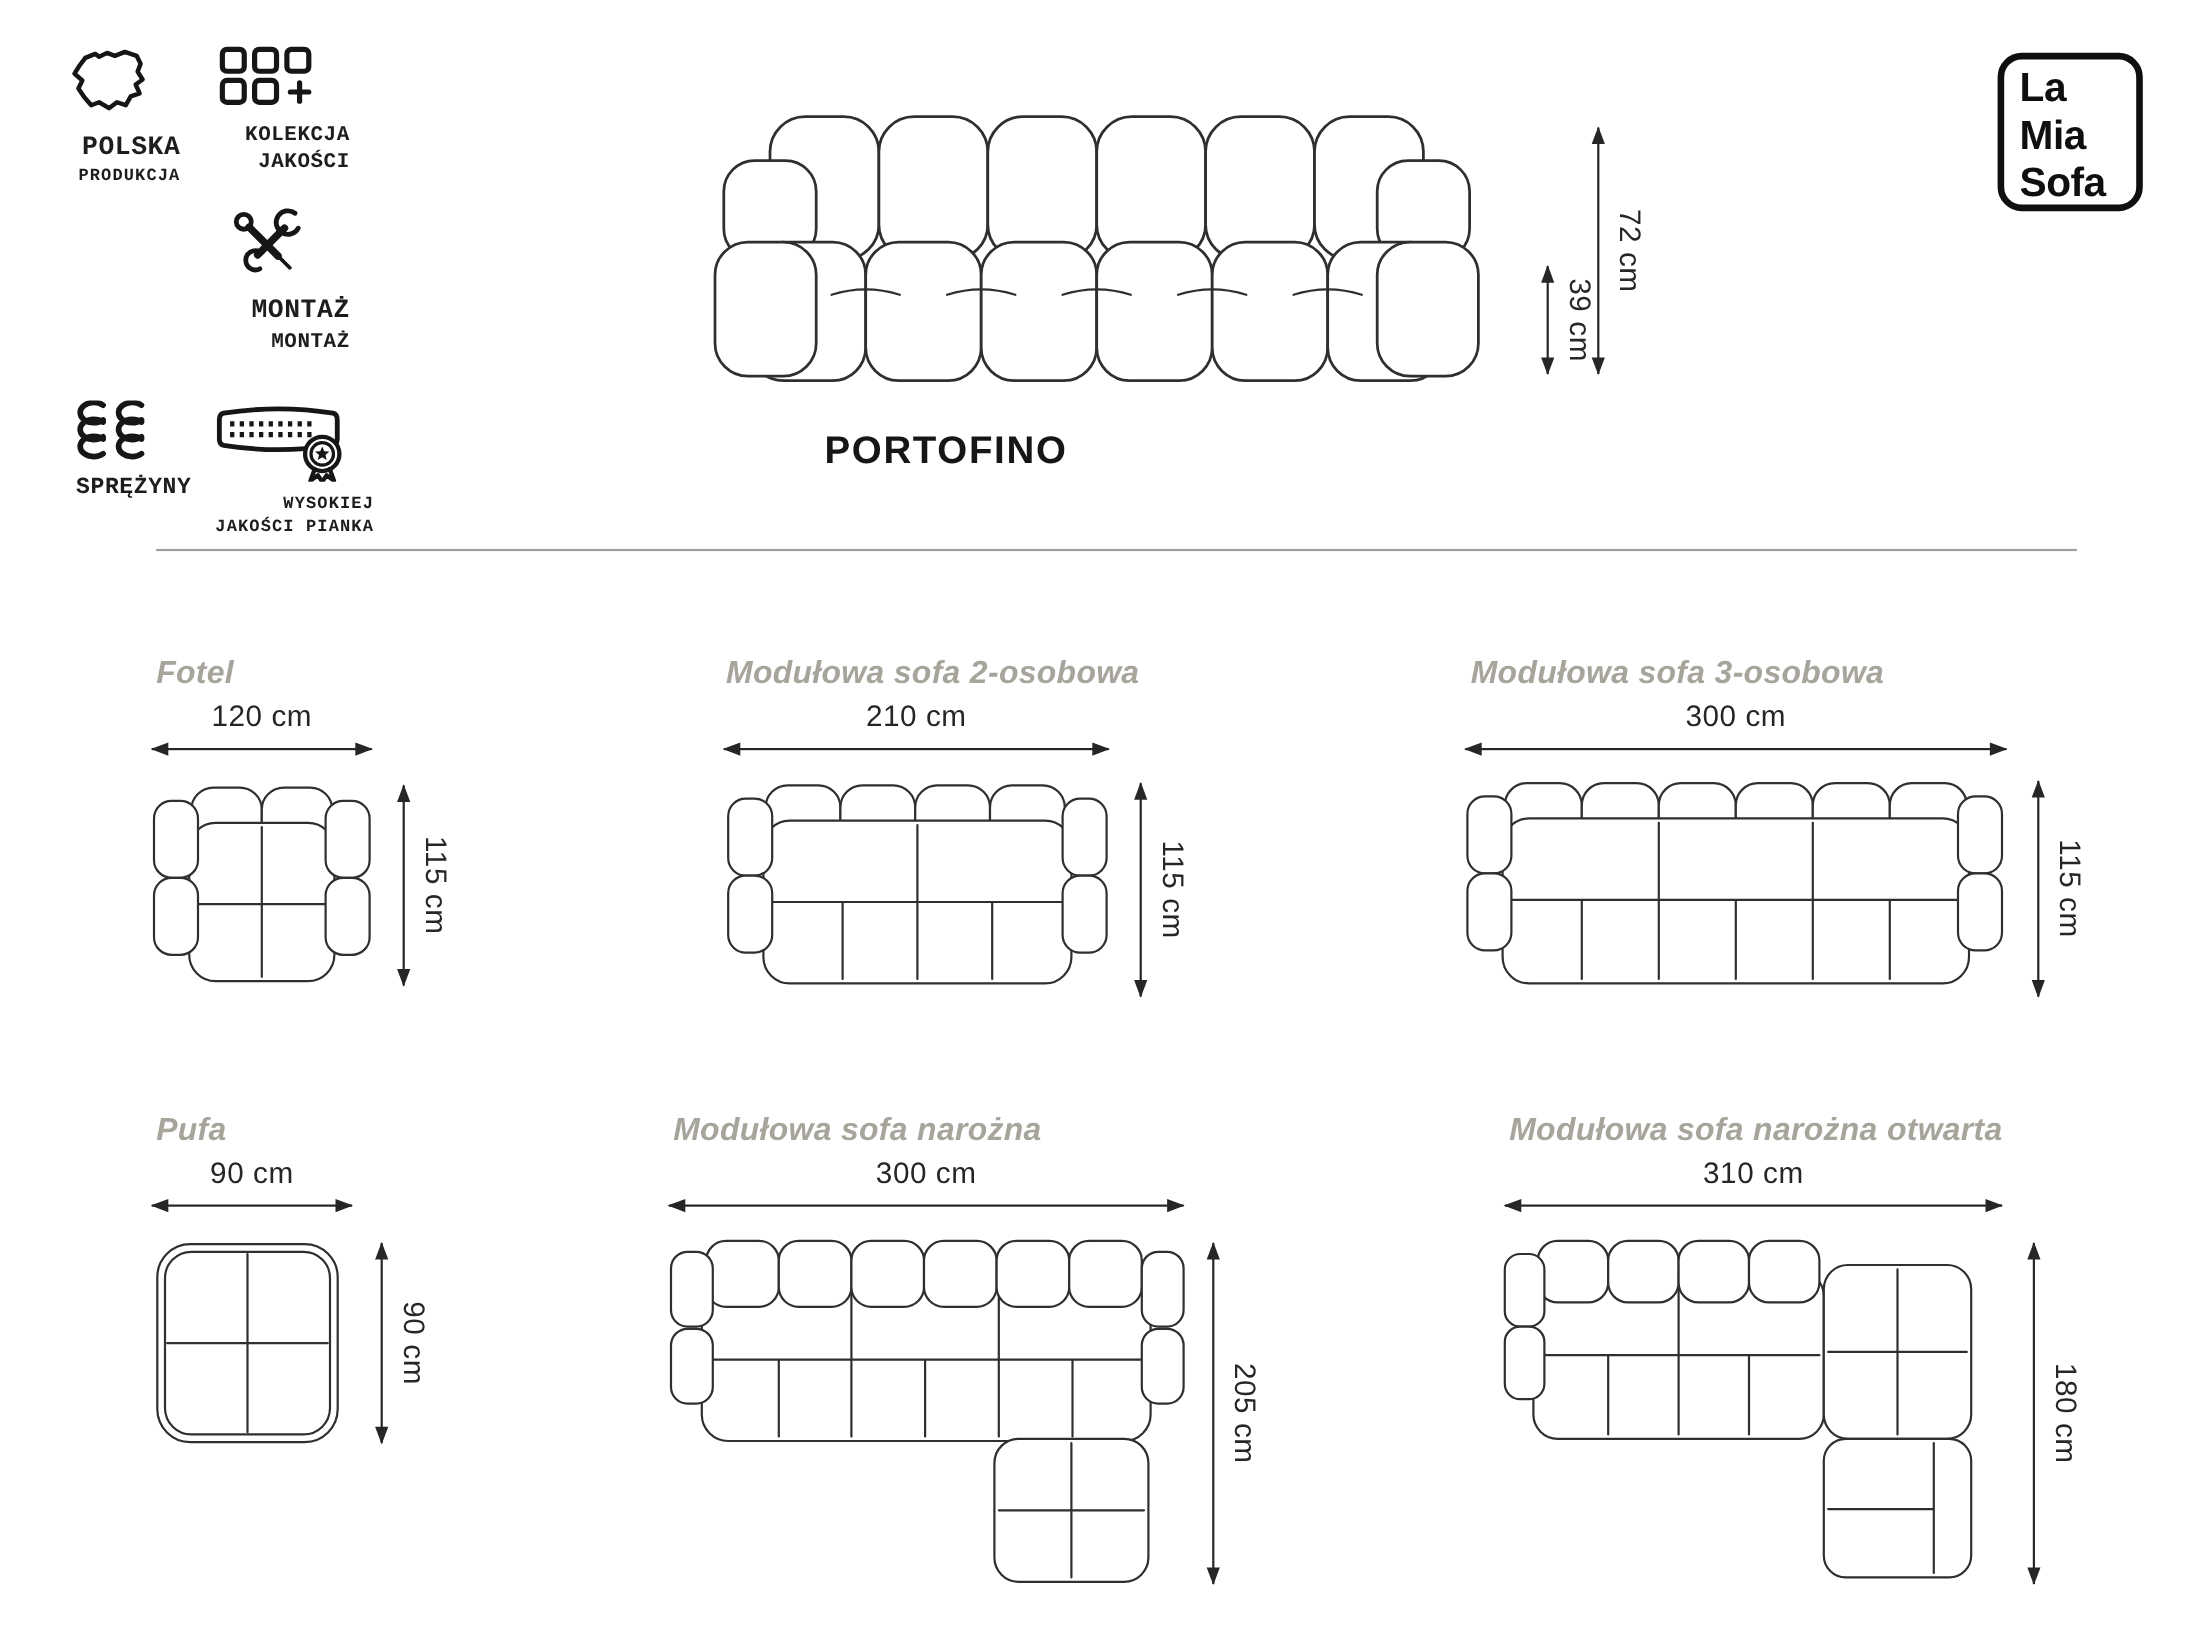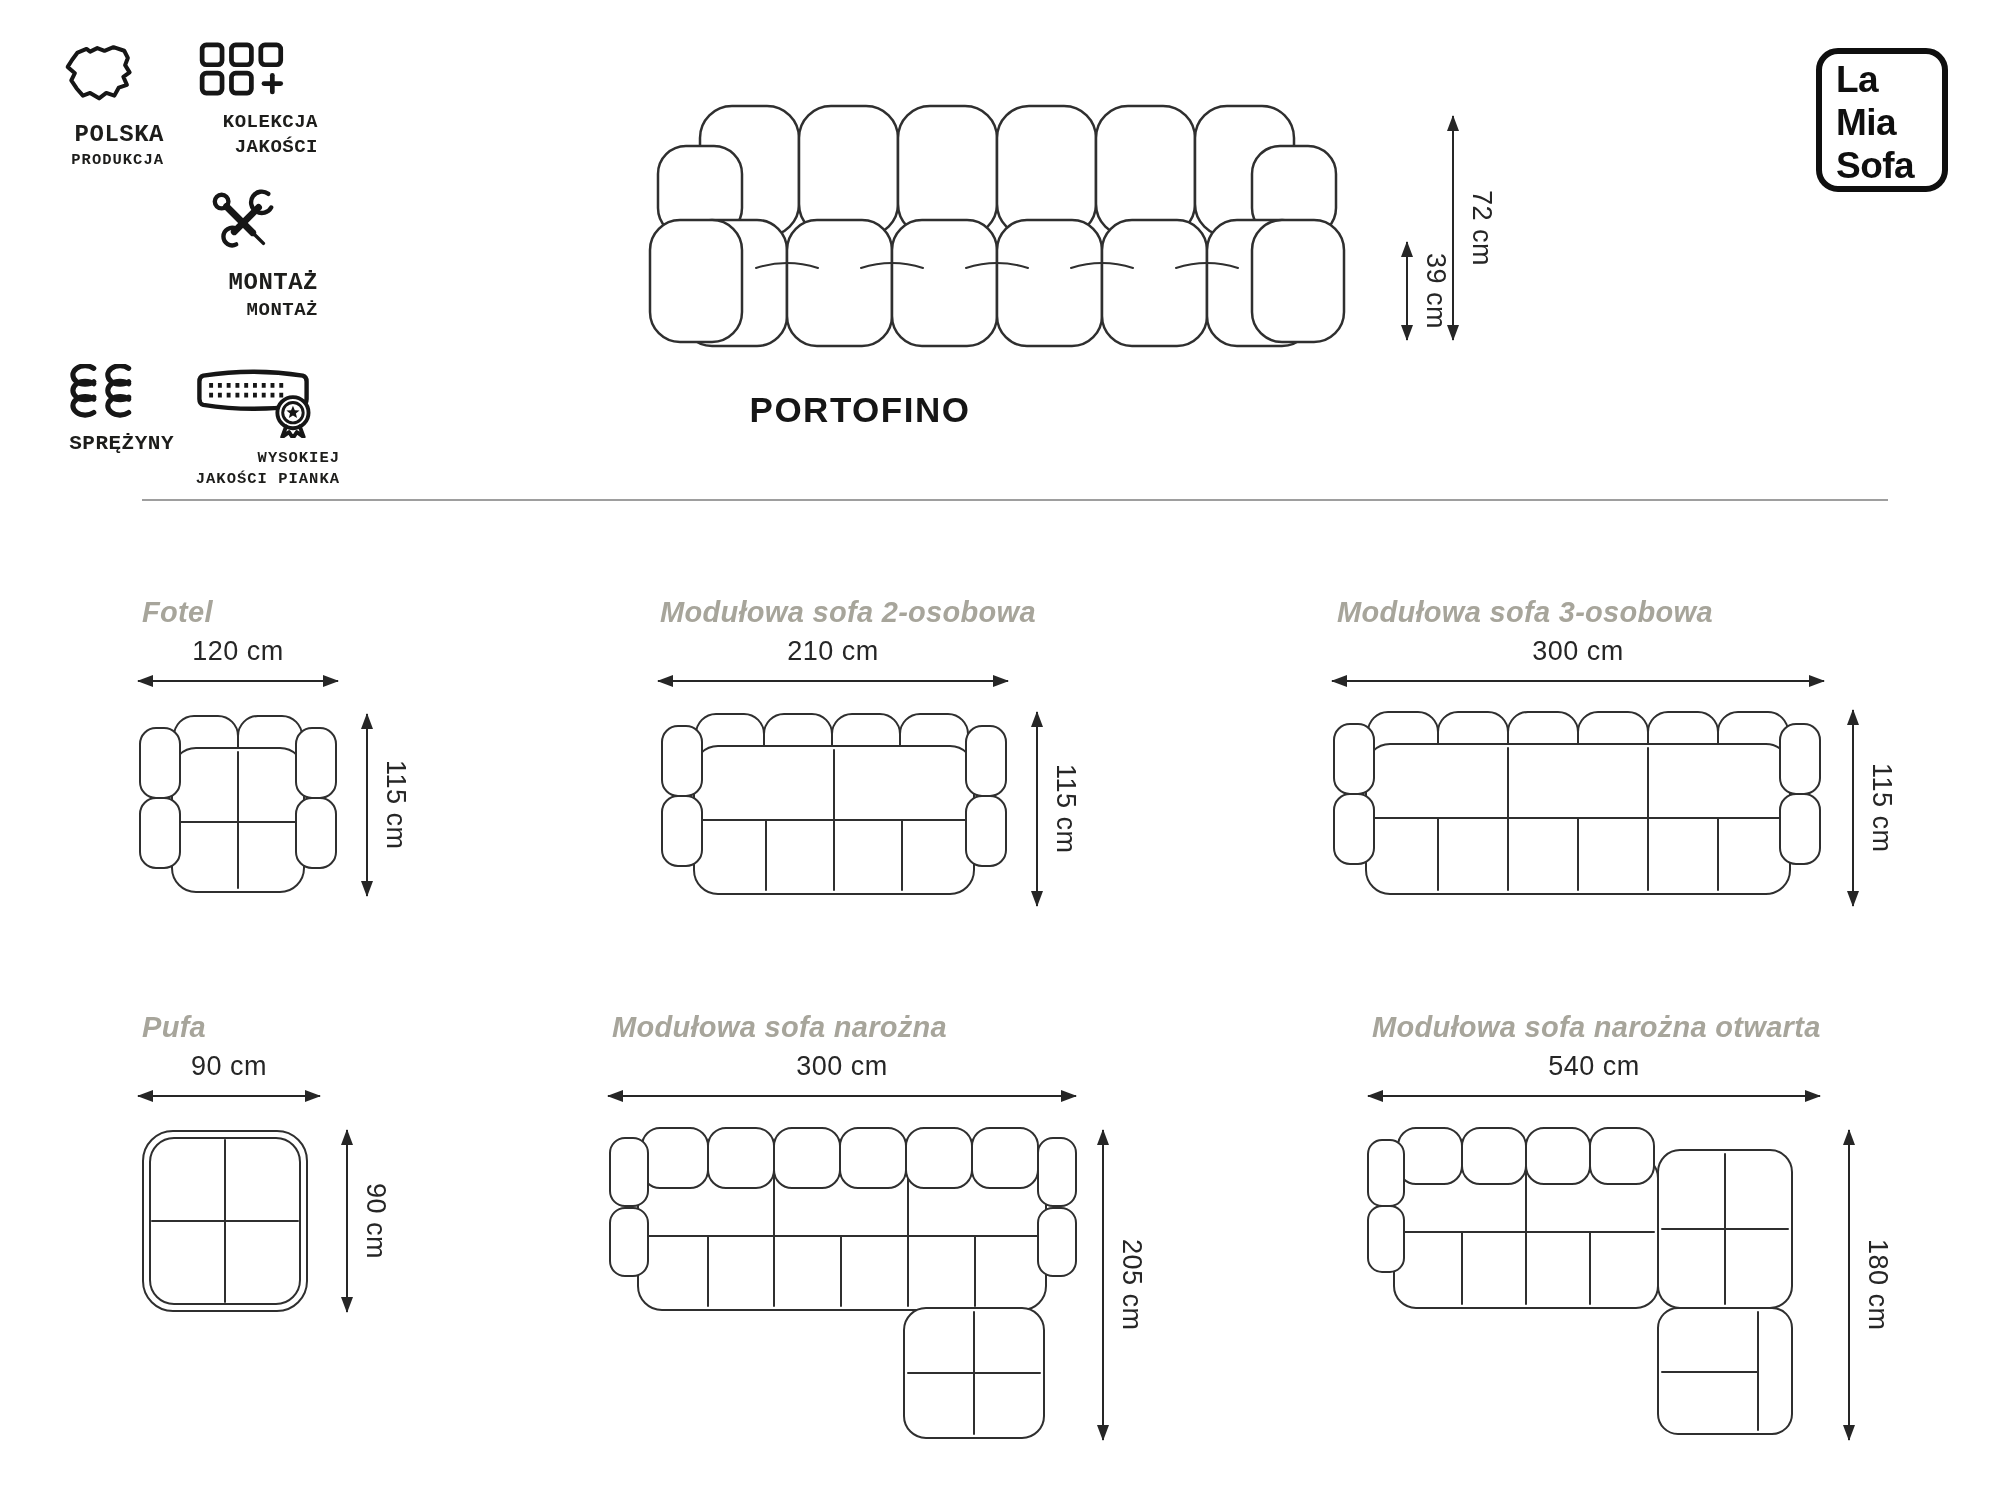--- a/index.html
+++ b/index.html
@@ -299,21 +299,21 @@
       <rect x="430" y="82" width="38" height="68" rx="15"></rect>
     </g>
   </svg>
   <div class="vdim vd5">
     <div class="varrow"></div>
     <div class="vlabel">205 cm</div>
   </div>
 
   <div class="p-label lbl6">Modułowa sofa narożna otwarta</div>
   <div class="hdim hd6">
-    <div class="val">540 cm</div>
+    <div class="val">310 cm</div>
     <div class="harrow"></div>
   </div>
   <svg class="drawing dw6" width="455" height="312" viewBox="0 0 455 312">
     <g class="ln">
       <rect x="28" y="30" width="264" height="152" rx="22"></rect>
     </g>
     <path class="ln-t" d="M160,34 L160,178 M32,106 L288,106 M96,106 L96,178 M224,106 L224,178"></path>
     <g class="ln">
       <rect x="292" y="24" width="134" height="158" rx="22"></rect>
     </g>

